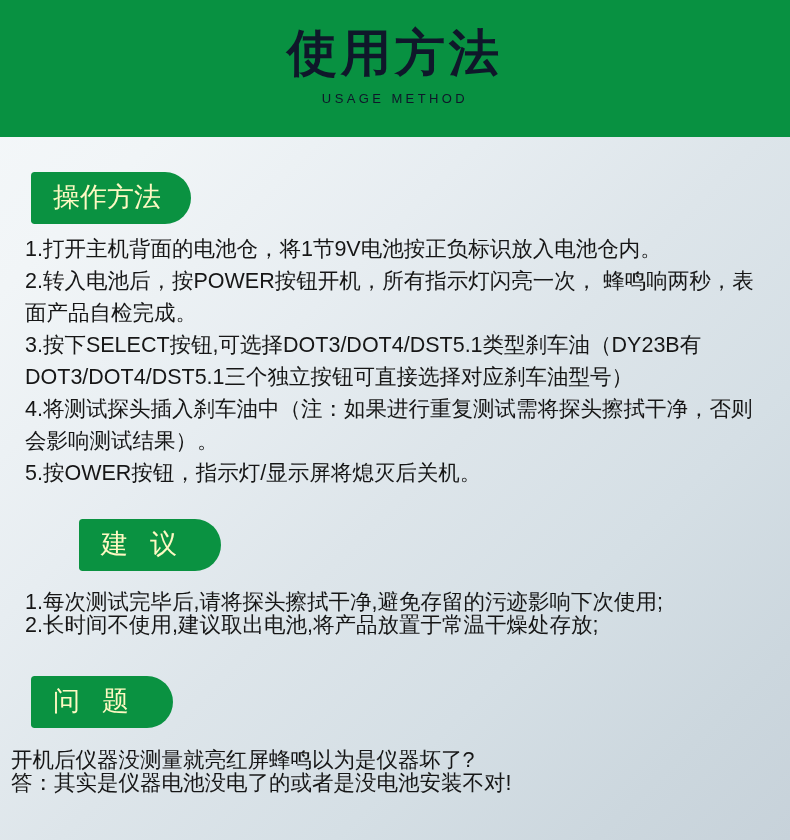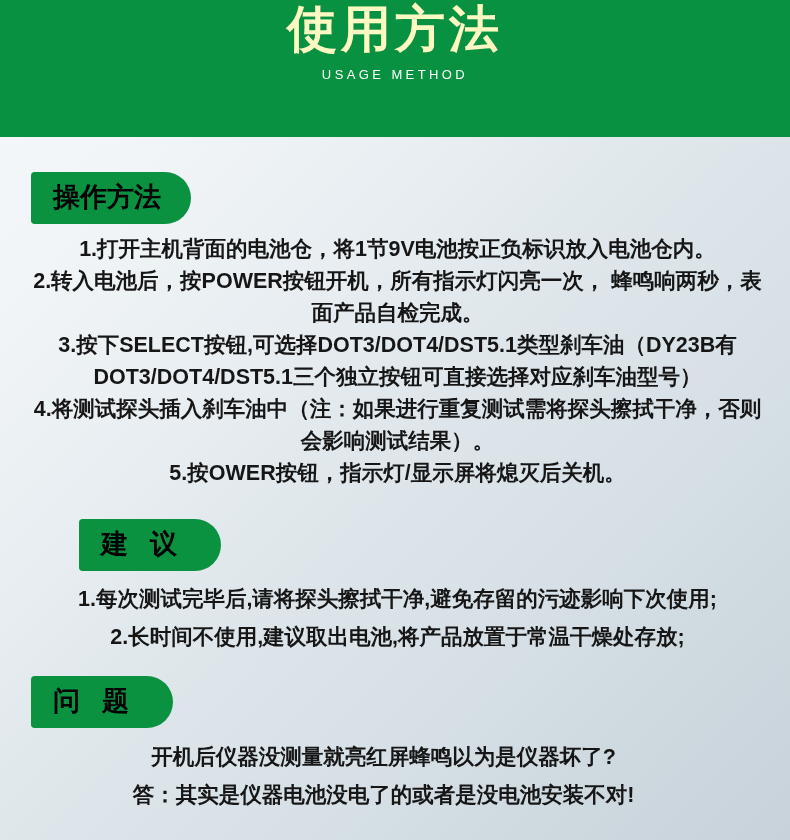--- a/index.html
+++ b/index.html
@@ -36,30 +36,31 @@
     top: 0;
     width: 790px;
     height: 137px;
     background: #089141;
     display: flex;
     flex-direction: column;
     align-items: center;
     justify-content: flex-start;
   }
   .header-title {
-    color: #fef9c3;
+    margin-top: 24px;
+    color: #0f172a;
     font-size: 50px;
     line-height: 58px;
     font-weight: 700;
     letter-spacing: 4px;
     white-space: nowrap;
   }
   .header-subtitle {
     margin-top: 9px;
-    color: #ffffff;
+    color: #0f172a;
     font-size: 13px;
     line-height: 16px;
     font-weight: 400;
     letter-spacing: 3.4px;
     white-space: nowrap;
   }
 
   
   .content {
     position: absolute;
@@ -68,44 +69,44 @@
     width: 790px;
   }
 
   .section {
     position: relative;
   }
 
   .badge {
     display: inline-block;
     background: #0a9241;
-    color: #000000;
+    color: #fef9c3;
     font-size: 27px;
     line-height: 27px;
-    font-weight: 700;
+    font-weight: 400;
     border-radius: 4px 28px 28px 4px;
     padding: 12px 30px 13px 22px;
     white-space: nowrap;
   }
   .badge.spaced {
     letter-spacing: 22px;
     padding-right: 22px;
   }
 
   .body-text {
     color: #161616;
     font-size: 21.5px;
     line-height: 32px;
-    font-weight: 700;
+    font-weight: 400;
     letter-spacing: 0px;
     white-space: pre-wrap;
-    text-align: center;
   }
   .body-text.tight {
-    line-height: 38px;
+    line-height: 23px;
+    margin-top: 11px;
   }
 
   
   .blk-ops-badge   { position: absolute; left: 31px;  top: 35px; }
   .blk-ops-text    { position: absolute; left: 25px;  top: 96px;  width: 745px; }
   .blk-sug-badge   { position: absolute; left: 31px;  top: 382px; margin-left: 48px; }
   .blk-sug-text    { position: absolute; left: 25px;  top: 443px; width: 745px; }
   .blk-q-badge     { position: absolute; left: 31px;  top: 539px; text-align: right; }
   .blk-q-text      { position: absolute; left: 11px;  top: 601px; width: 745px; }
 </style>

